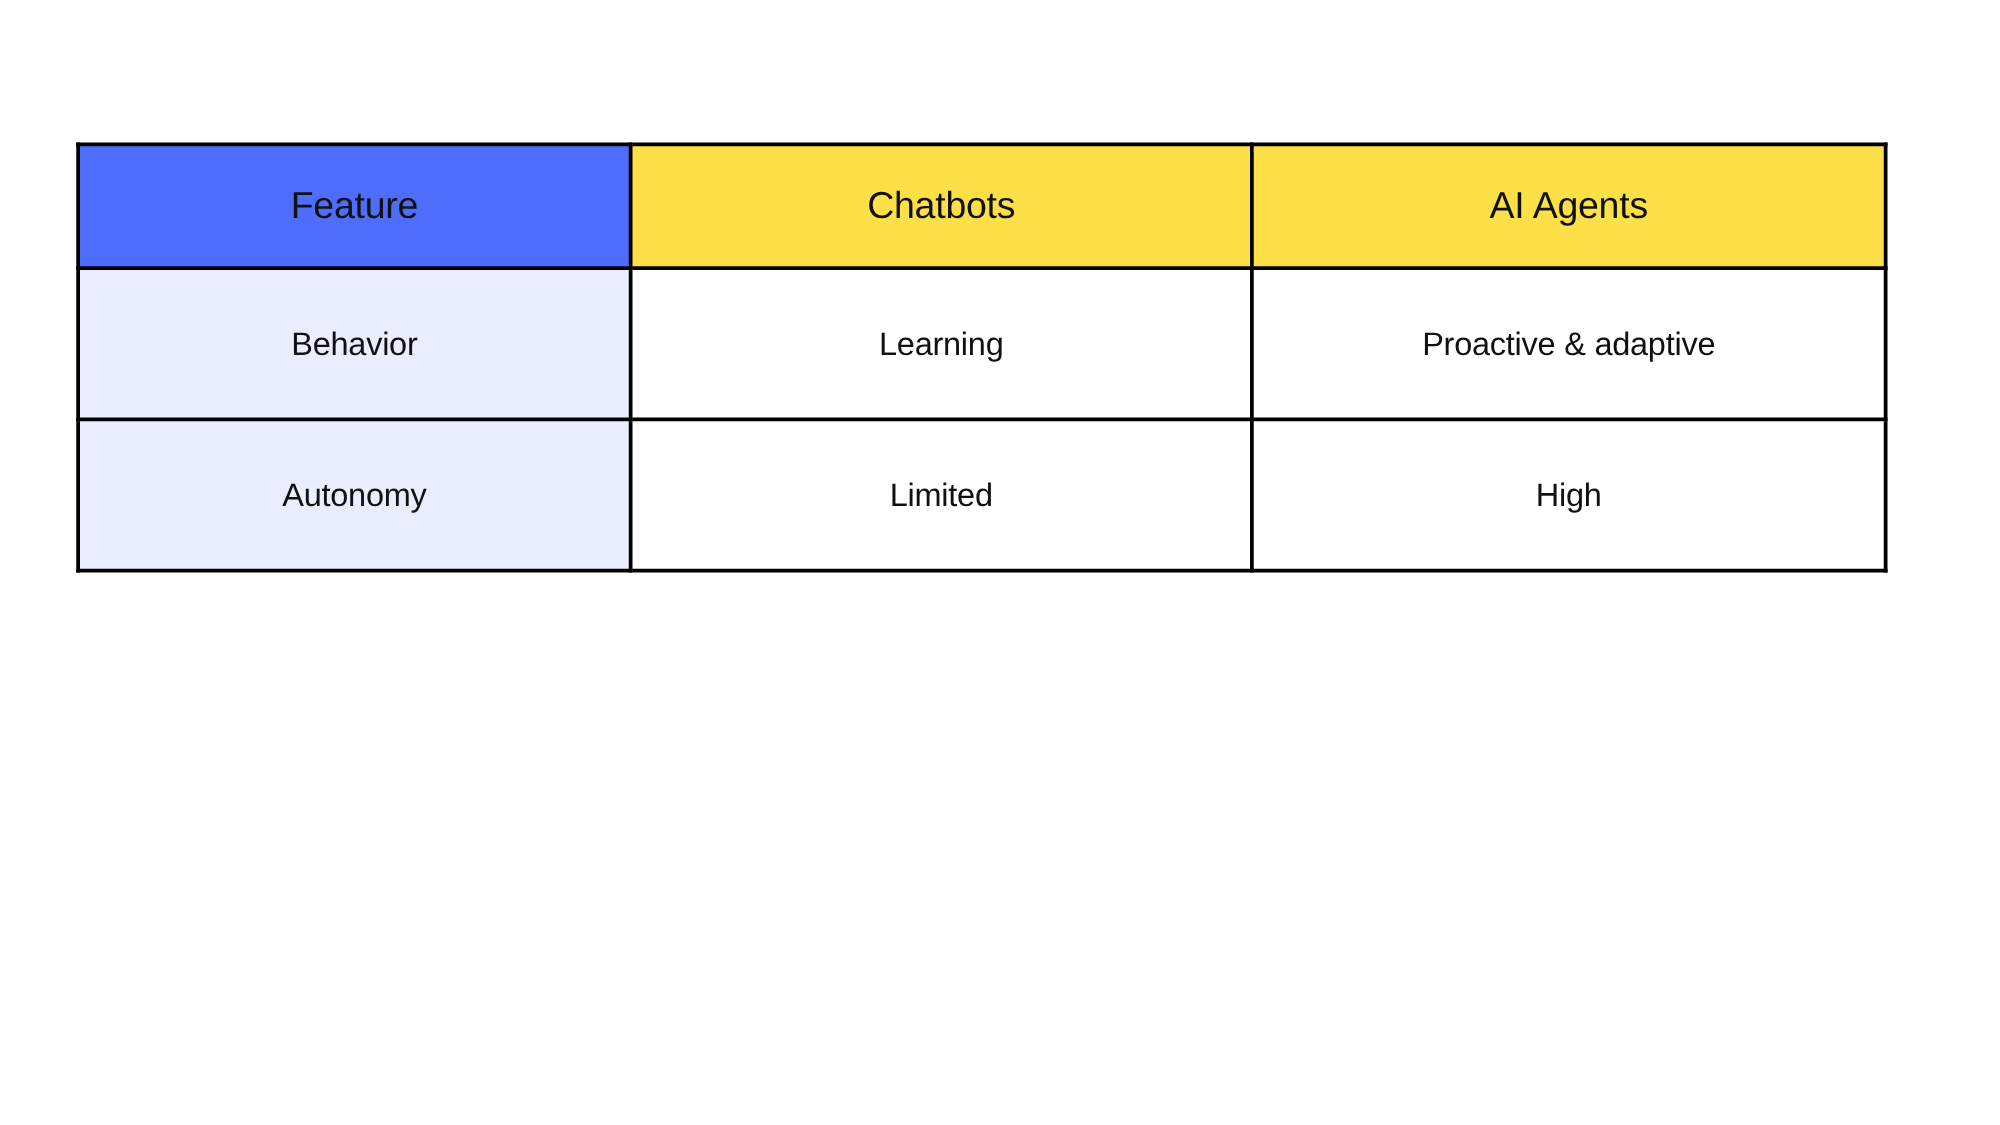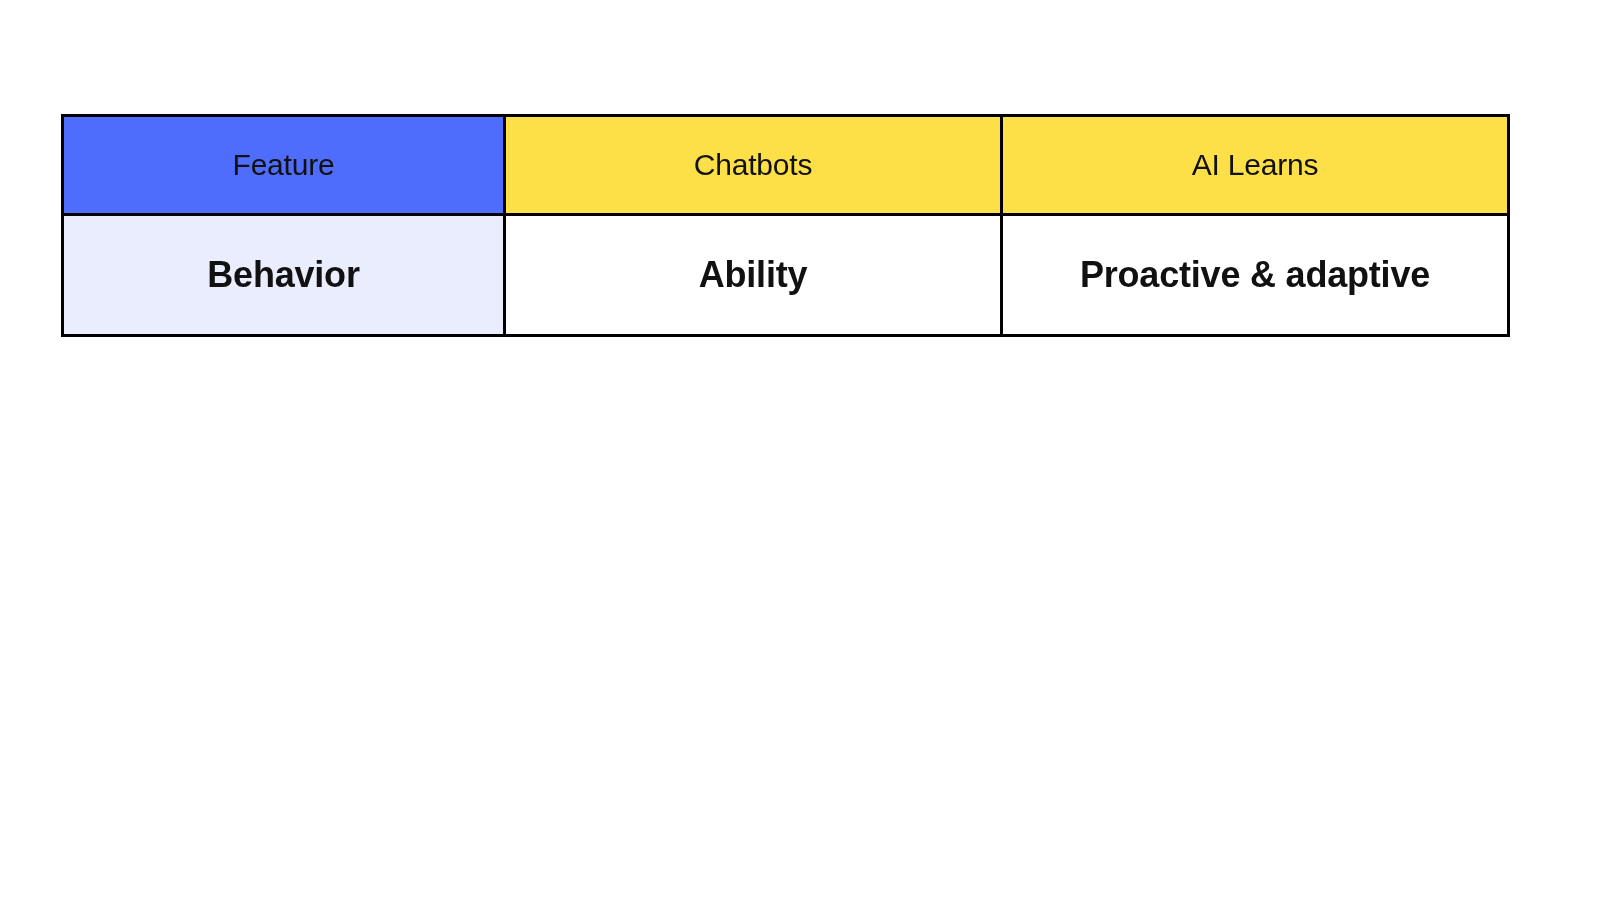--- a/index.html
+++ b/index.html
@@ -58,22 +58,22 @@
   }
   th.h-chatbots,
   th.h-aiagents {
     background: #fde047;
     color: #111111;
   }
 
   
   table.cmp tbody tr { height: 121px; }
   table.cmp tbody td {
-    font-size: 36px;
-    font-weight: 700;
+    font-size: 26px;
+    font-weight: 400;
     background: #ffffff;
   }
   table.cmp tbody td.feature-cell {
     background: #e9edfd;
   }
 </style>
 </head>
 <body>
 
 <div class="page">
@@ -81,25 +81,30 @@
     <table class="cmp">
       <colgroup>
         <col class="c1">
         <col class="c2">
         <col class="c3">
       </colgroup>
       <thead>
         <tr>
           <th class="h-feature">Feature</th>
           <th class="h-chatbots">Chatbots</th>
-          <th class="h-aiagents">AI Learns</th>
+          <th class="h-aiagents">AI Agents</th>
         </tr>
       </thead>
       <tbody>
         <tr>
           <td class="feature-cell">Behavior</td>
-          <td>Ability</td>
+          <td>Learning</td>
           <td>Proactive &amp; adaptive</td>
+        </tr>
+        <tr>
+          <td class="feature-cell">Autonomy</td>
+          <td>Limited</td>
+          <td>High</td>
         </tr>
       </tbody>
     </table>
   </div>
 </div>
 
 </body></html>

